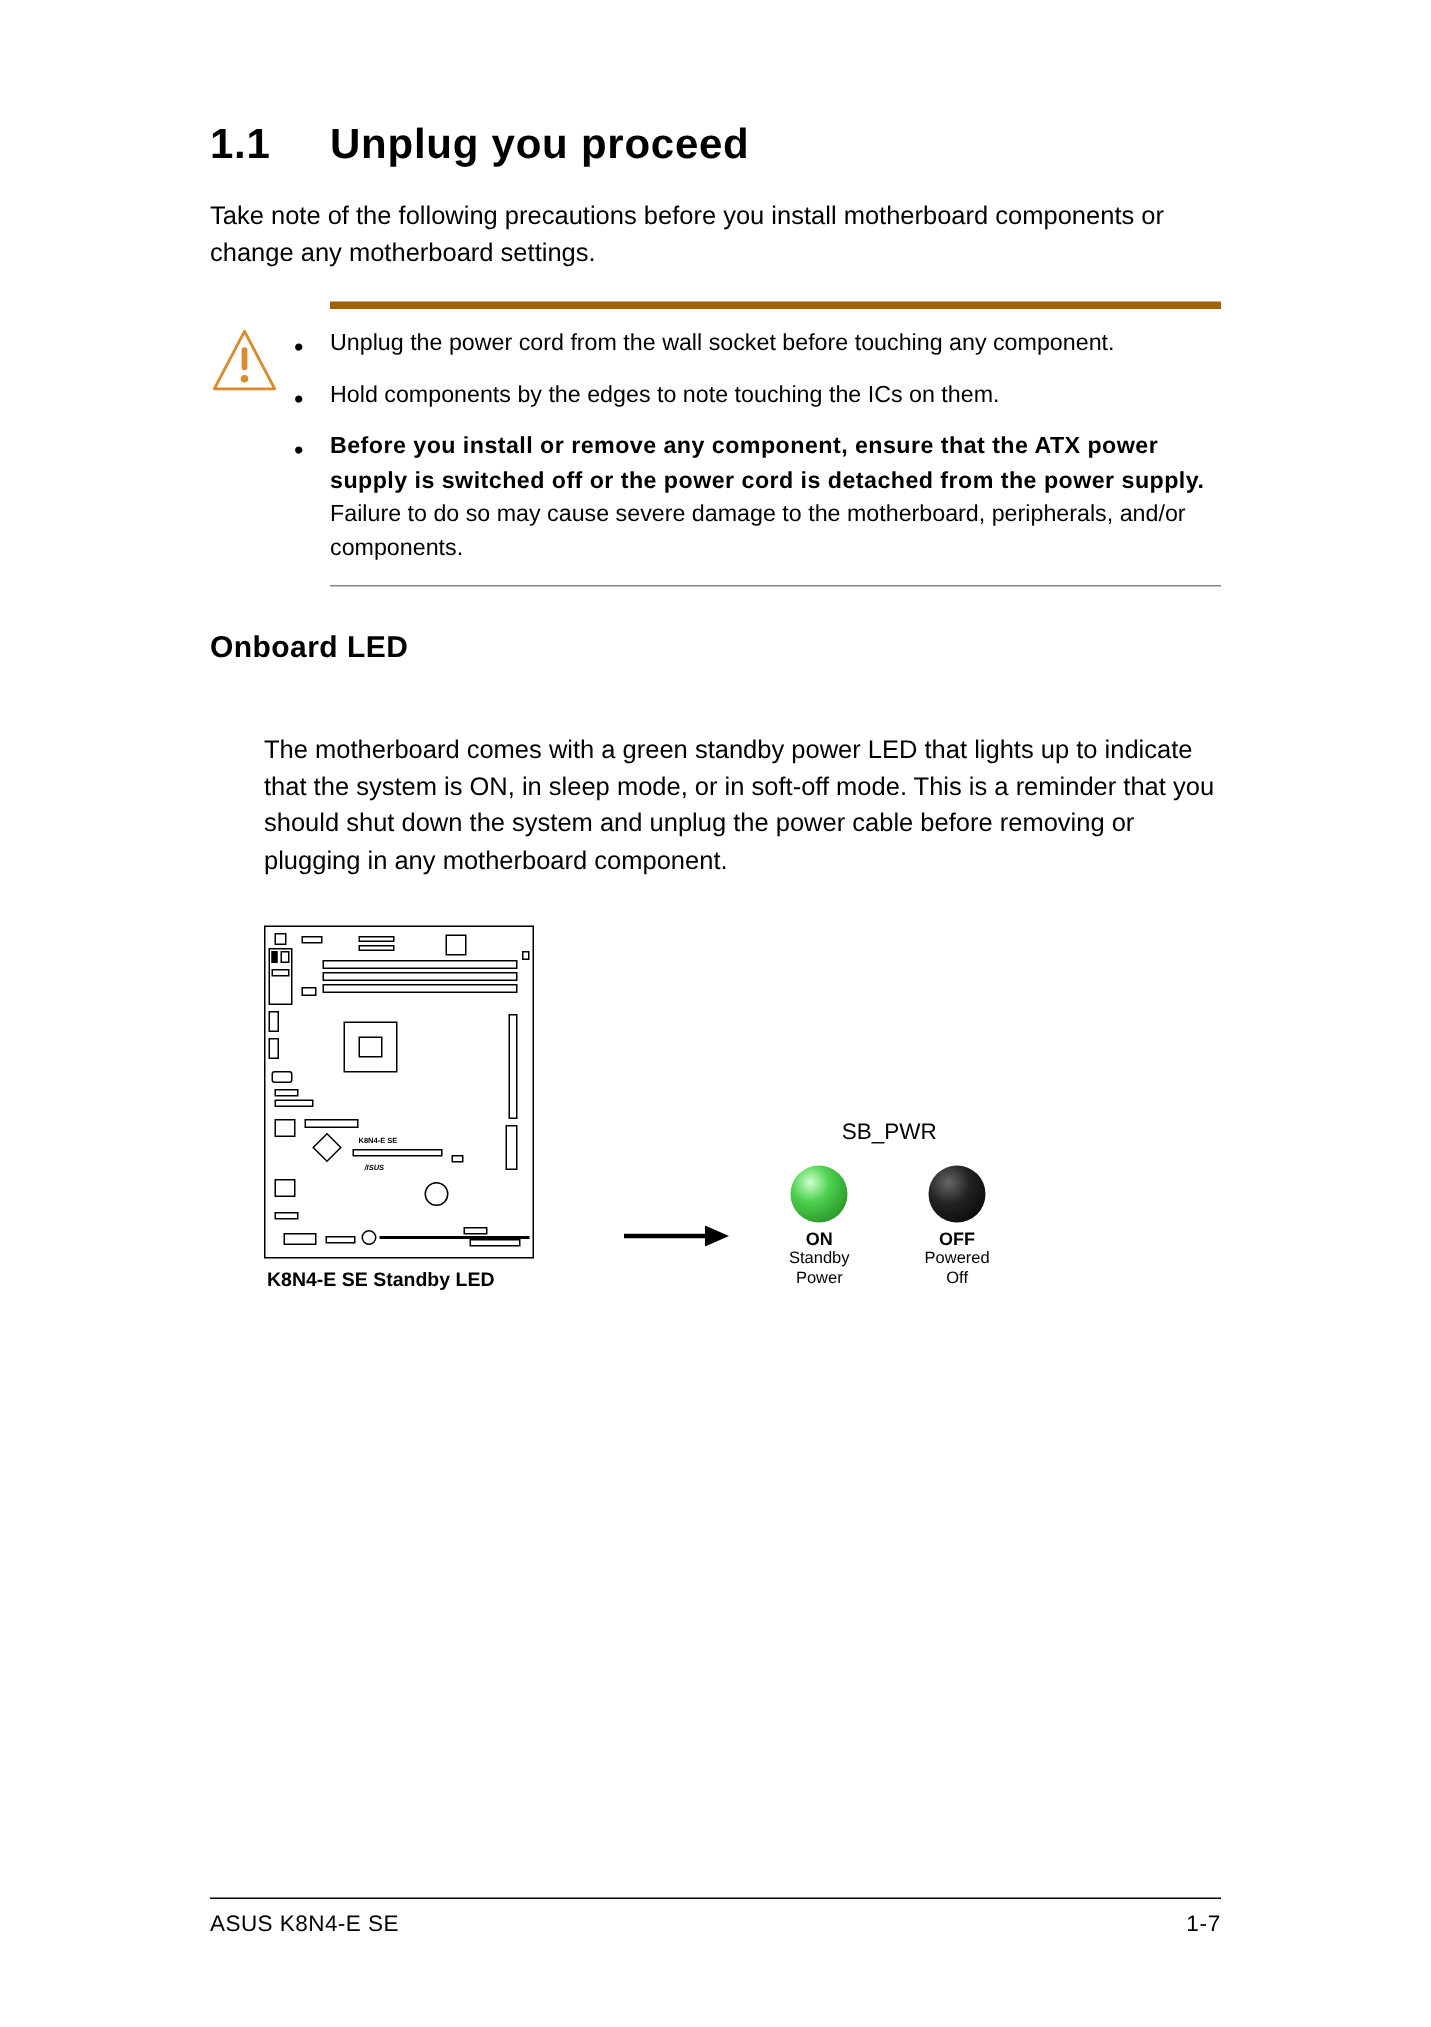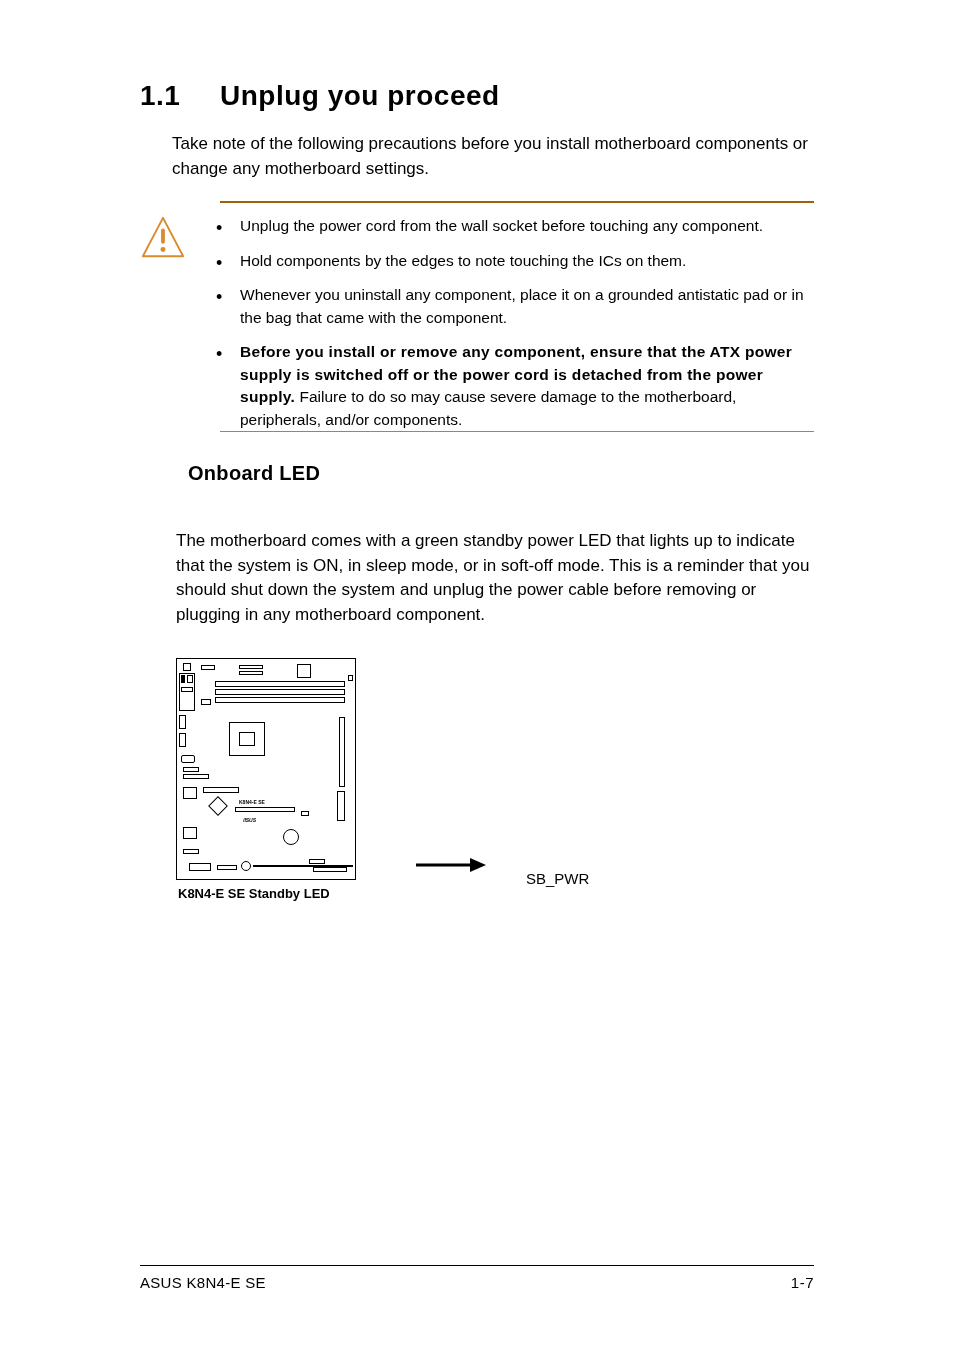--- a/index.html
+++ b/index.html
@@ -16,28 +16,27 @@
     font-size: 28px;
     font-weight: bold;
     margin-bottom: 20px;
     letter-spacing: 0.5px;
   }
   h1.section-title .num { display: inline-block; width: 80px; }
   p.intro {
     font-size: 17px;
     line-height: 1.45;
     margin-bottom: 20px;
-    margin-left: 32px;
   }
   .warn-block {
     display: flex;
-    gap: 24px;
-    border-top: 2px solid #a16207;
+    gap: 4px;
+    border-top: 5px solid #a16207;
     border-bottom: 1px solid #888;
-    padding: 12px 0 0 0;
+    padding: 12px 0 13px 0;
     margin-left: 80px;
   }
   .warn-icon { flex: 0 0 40px; margin-left: -80px; }
   .warn-icon svg { width: 46px; height: 46px; }
   ul.bullets { list-style: none; flex: 1; }
   ul.bullets li {
     position: relative;
     padding-left: 30px;
     font-size: 15.5px;
     line-height: 1.45;
@@ -51,21 +50,20 @@
     top: 0;
     font-size: 18px;
   }
   .bold { font-weight: bold; letter-spacing: 0.3px; }
   h2.sub {
     font-size: 20px;
     font-weight: bold;
     letter-spacing: 0.3px;
     margin-top: 30px;
     margin-bottom: 14px;
-    margin-left: 48px;
   }
   p.body {
     font-size: 17px;
     line-height: 1.45;
     margin-left: 36px;
     margin-bottom: 30px;
     margin-top: 44px;
   }
   .diagram-row {
     display: flex;
@@ -155,21 +153,20 @@
   <div class="warn-icon">
     <svg viewBox="0 0 48 48">
       <polygon points="24,3 45,43 3,43" fill="none" stroke="#d98b2e" stroke-width="2" stroke-linejoin="round"></polygon>
       <rect x="22" y="14" width="4" height="16" rx="2" fill="#d98b2e"></rect>
       <circle cx="24" cy="36" r="2.6" fill="#d98b2e"></circle>
     </svg>
   </div>
   <ul class="bullets">
     <li><span>Unplug the power cord from the wall socket before touching any component.</span></li>
     <li><span>Hold components by the edges to note touching the ICs on them.</span></li>
-    <li><span>Whenever you uninstall any component, place it on a grounded antistatic pad or in the bag that came with the component.</span></li>
     <li><span class="bold">Before you install or remove any component, ensure that the ATX power supply is switched off or the power cord is detached from the power supply.</span><span> Failure to do so may cause severe damage to the motherboard, peripherals, and/or components.</span></li>
   </ul>
 </div>
 
 <h2 class="sub">Onboard LED</h2>
 <p class="body">The motherboard comes with a green standby power LED that lights up  to indicate that the system is ON, in sleep mode, or in soft-off mode. This is a reminder that you should shut down the system and unplug the power cable before removing or plugging in any motherboard component.</p>
 
 <div class="diagram-row">
   <div class="mb-diagram">
     <div class="mb-box">
@@ -234,19 +231,33 @@
 
   <div class="arrow">
     <svg viewBox="0 0 70 16">
       <line x1="0" y1="8" x2="56" y2="8" stroke="#000" stroke-width="3"></line>
       <polygon points="54,1 70,8 54,15" fill="#000"></polygon>
     </svg>
   </div>
 
   <div class="led-group">
     <div class="led-title">SB_PWR</div>
+    <div class="led-row">
+      <div class="led-item">
+        <div class="led-circle led-on"></div>
+        <div class="led-label">ON</div>
+        <div class="led-sub">Standby</div>
+        <div class="led-sub">Power</div>
+      </div>
+      <div class="led-item">
+        <div class="led-circle led-off"></div>
+        <div class="led-label">OFF</div>
+        <div class="led-sub">Powered</div>
+        <div class="led-sub">Off</div>
+      </div>
+    </div>
   </div>
 </div>
 
 <div class="footer">
   <span class="prod">ASUS K8N4-E SE</span>
   <span class="page">1-7</span>
 </div>
 
 </body></html>

